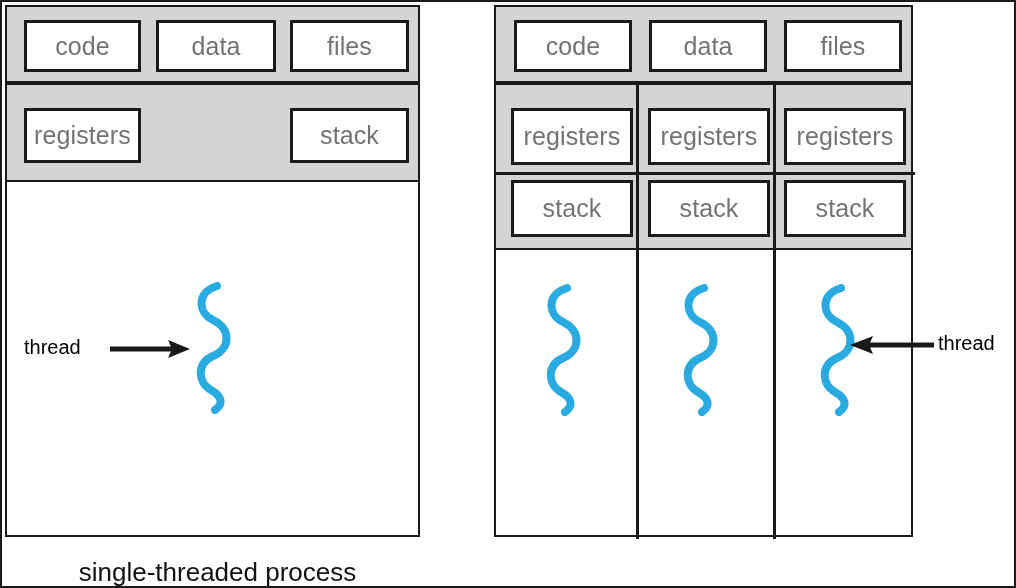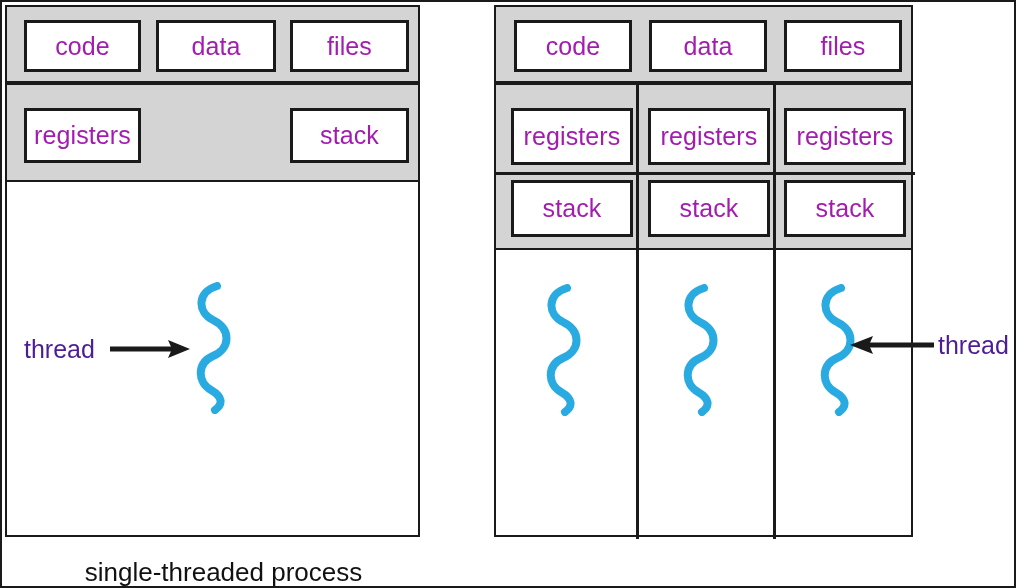--- a/index.html
+++ b/index.html
@@ -41,43 +41,43 @@
   
   .res-box {
     position: absolute;
     box-sizing: border-box;
     background: #ffffff;
     border: 3px solid #1a1a1a;
     display: flex;
     align-items: center;
     justify-content: center;
     font-size: 25px;
-    color: #a21caf;
+    color: #737373;
     line-height: 1;
     letter-spacing: 0.1px;
   }
 
   
   .col-divider {
     position: absolute;
     width: 3px;
     background: #1a1a1a;
   }
 
   
   .squiggle {
     position: absolute;
     pointer-events: none;
   }
 
   
   .thread-label {
     position: absolute;
-    font-size: 25px;
-    color: #4c1d95;
+    font-size: 20px;
+    color: #000000;
     white-space: nowrap;
     line-height: 1;
   }
   .arrow-svg { position: absolute; }
 
   
   .caption {
     position: absolute;
     font-size: 26px;
     color: #111111;
@@ -152,15 +152,15 @@
       <path d="M28 4 C 8 10, 8 30, 24 38 C 42 47, 42 66, 24 74 C 8 81, 8 100, 22 108 C 34 115, 34 122, 26 128" fill="none" stroke="#29abe2" stroke-width="8" stroke-linecap="round"></path>
     </svg>
   </div>
 
   <svg class="arrow-svg" style="left:846px; top:333px;" width="86" height="20" viewBox="0 0 86 20">
     <line x1="86" y1="10" x2="20" y2="10" stroke="#1a1a1a" stroke-width="5"></line>
     <polygon points="2,10 25,1 21,10 25,19" fill="#1a1a1a"></polygon>
   </svg>
   <div class="thread-label" style="left:936px; top:331px;">thread</div>
 
-  <div class="caption" style="left:14px; top:557px; width:415px;">single-threaded process</div>
+  <div class="caption" style="left:8px; top:557px; width:415px;">single-threaded process</div>
 
 </div>
 
 </body></html>

